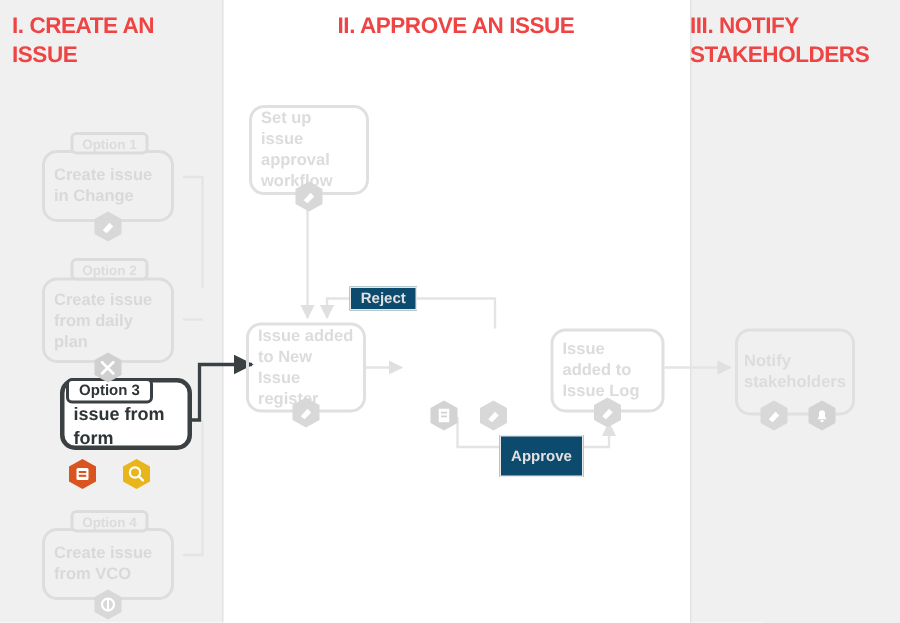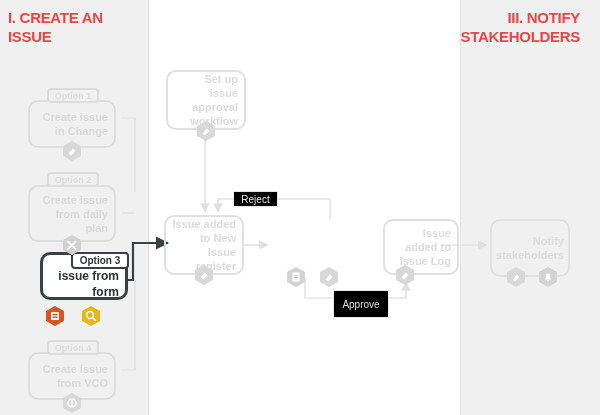--- a/index.html
+++ b/index.html
@@ -27,33 +27,33 @@
     position:absolute;
     font-weight:bold;
     color:#ef4444;
     font-size:15px;
     letter-spacing:-0.3px;
     line-height:19px;
     text-transform:uppercase;
   }
   #head1{left:8px;top:8px;width:140px;text-align:left;}
   #head2{left:148px;top:8px;width:312px;text-align:center;}
-  #head3{left:460px;top:8px;width:120px;text-align:right;}
+  #head3{left:460px;top:8px;width:120px;text-align:left;}
 
   
   .node{
     position:absolute;
     box-sizing:border-box;
     border:2px solid #dcdcdc;
     border-radius:10px;
     background:transparent;
     display:flex;
     align-items:center;
     justify-content:center;
-    text-align:right;
+    text-align:left;
     color:#d8d8d8;
     font-size:11px;
     font-weight:bold;
     line-height:14px;
     padding:4px 6px;
     z-index:6;
   }
   .node.faded{border-color:#dddddd;color:#d9d9d9;}
   .node.mid{border-color:#e0e0e0;color:#dcdcdc;}
   .node.active{
@@ -82,24 +82,24 @@
     background:#ffffff;
     color:#2f3437;
     font-size:10px;
   }
 
   
   .conn-label{
     position:absolute;
     box-sizing:border-box;
     border:1px solid #e8e8e8;
-    background:#000000;
+    background:#0c4a6e;
     color:#e0e0e0;
     font-size:10px;
-    font-weight:normal;
+    font-weight:bold;
     display:flex;align-items:center;justify-content:center;
     z-index:7;
   }
 
   
   .hex{
     position:absolute;
     width:22px;height:22px;
     z-index:8;
   }
@@ -113,20 +113,21 @@
 
 <div id="canvas">
 
   <div class="col-bg" id="col1-bg"></div>
   <div class="col-bg" id="col2-bg"></div>
   <div class="col-bg" id="col3-bg"></div>
   <div class="col-rule" id="rule-a"></div>
   <div class="col-rule" id="rule-b"></div>
 
   <div class="col-head" id="head1">I. CREATE AN ISSUE</div>
+  <div class="col-head" id="head2">II. APPROVE AN ISSUE</div>
   <div class="col-head" id="head3">III. NOTIFY STAKEHOLDERS</div>
 
   <svg id="wires" viewBox="0 0 600 415">
     <defs>
       <marker id="ah-faded" markerWidth="7" markerHeight="7" refX="5.5" refY="3" orient="auto">
         <path d="M0,0 L6,3 L0,6 z" fill="#e0e0e0"></path>
       </marker>
       <marker id="ah-dark" markerWidth="7" markerHeight="7" refX="5.5" refY="3" orient="auto">
         <path d="M0,0 L6,3 L0,6 z" fill="#3b4043"></path>
       </marker>
@@ -173,21 +174,21 @@
   <div class="hex" style="left:61px;top:234px;">
     <svg viewBox="0 0 22 22">
         <polygon points="11,1 20,6 20,16 11,21 2,16 2,6" fill="#d0d0d0"></polygon>
       <path d="M7,7.5 L14.5,15 M14.5,7.5 L7,15" stroke="#ffffff" stroke-width="1.8" stroke-linecap="round"></path>
       </svg>
   </div>
 
   <div class="node active" id="opt3-box" style="left:28px;top:252px;width:88px;height:48px;margin-left:12px;">
     <span>Create issue from form</span>
   </div>
-  <div class="tag active" id="opt3-tag" style="left:44px;top:252px;width:58px;height:17px;margin-left:27px;">
+  <div class="tag active" id="opt3-tag" style="left:44px;top:252px;width:58px;height:17px;">
     <span>Option 3</span>
   </div>
   <div class="hex" style="left:44px;top:305px;">
     <svg viewBox="0 0 22 22">
         <polygon points="11,1 20,6 20,16 11,21 2,16 2,6" fill="#d9541e"></polygon>
       <rect x="7" y="7" width="8" height="8" rx="1" fill="#ffffff"></rect>
       <rect x="8.5" y="9" width="5" height="1.4" fill="#d9541e"></rect>
       <rect x="8.5" y="11.5" width="5" height="1.4" fill="#d9541e"></rect>
       </svg>
   </div>
@@ -241,21 +242,21 @@
       <rect x="9" y="11" width="4" height="1.2" fill="#d3d3d3"></rect>
       </svg>
   </div>
   <div class="hex" style="left:318px;top:266px;">
     <svg viewBox="0 0 22 22">
         <polygon points="11,1 20,6 20,16 11,21 2,16 2,6" fill="#d8d8d8"></polygon>
       <path d="M7.5,13.5 L12,8.5 L14.5,11 L10,15.5 z" fill="#ffffff"></path>
       </svg>
   </div>
 
-  <div class="node mid" id="log-box" style="left:367px;top:219px;width:76px;height:56px;margin-left:16px;">
+  <div class="node mid" id="log-box" style="left:367px;top:219px;width:76px;height:56px;">
     <span>Issue added to Issue Log</span>
   </div>
   <div class="hex" style="left:394px;top:264px;">
     <svg viewBox="0 0 22 22">
         <polygon points="11,1 20,6 20,16 11,21 2,16 2,6" fill="#d8d8d8"></polygon>
       <path d="M7.5,13.5 L12,8.5 L14.5,11 L10,15.5 z" fill="#ffffff"></path>
       </svg>
   </div>
 
   <div class="conn-label" id="reject-label" style="left:233px;top:191px;width:45px;height:16px;">

